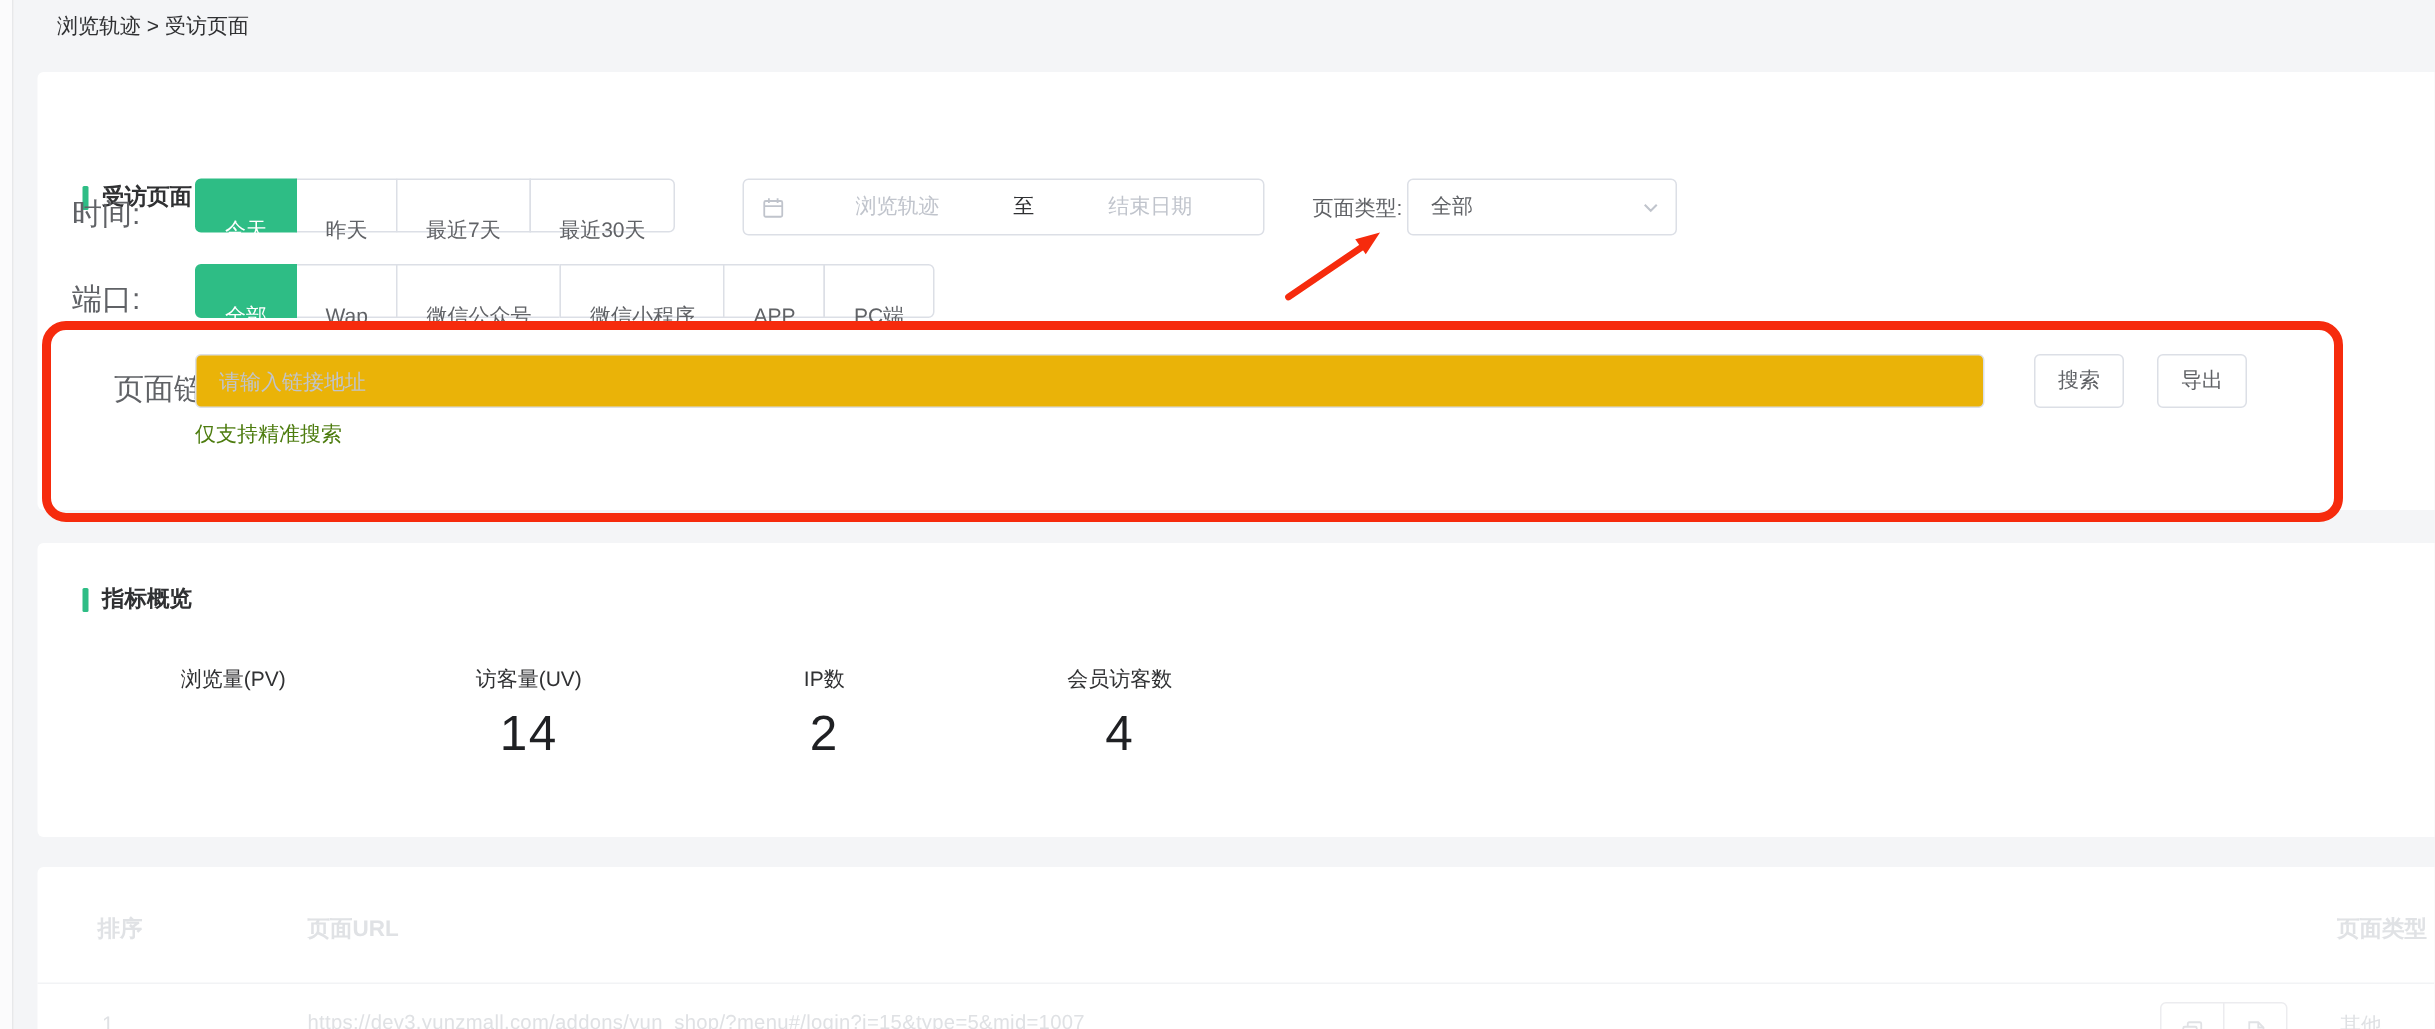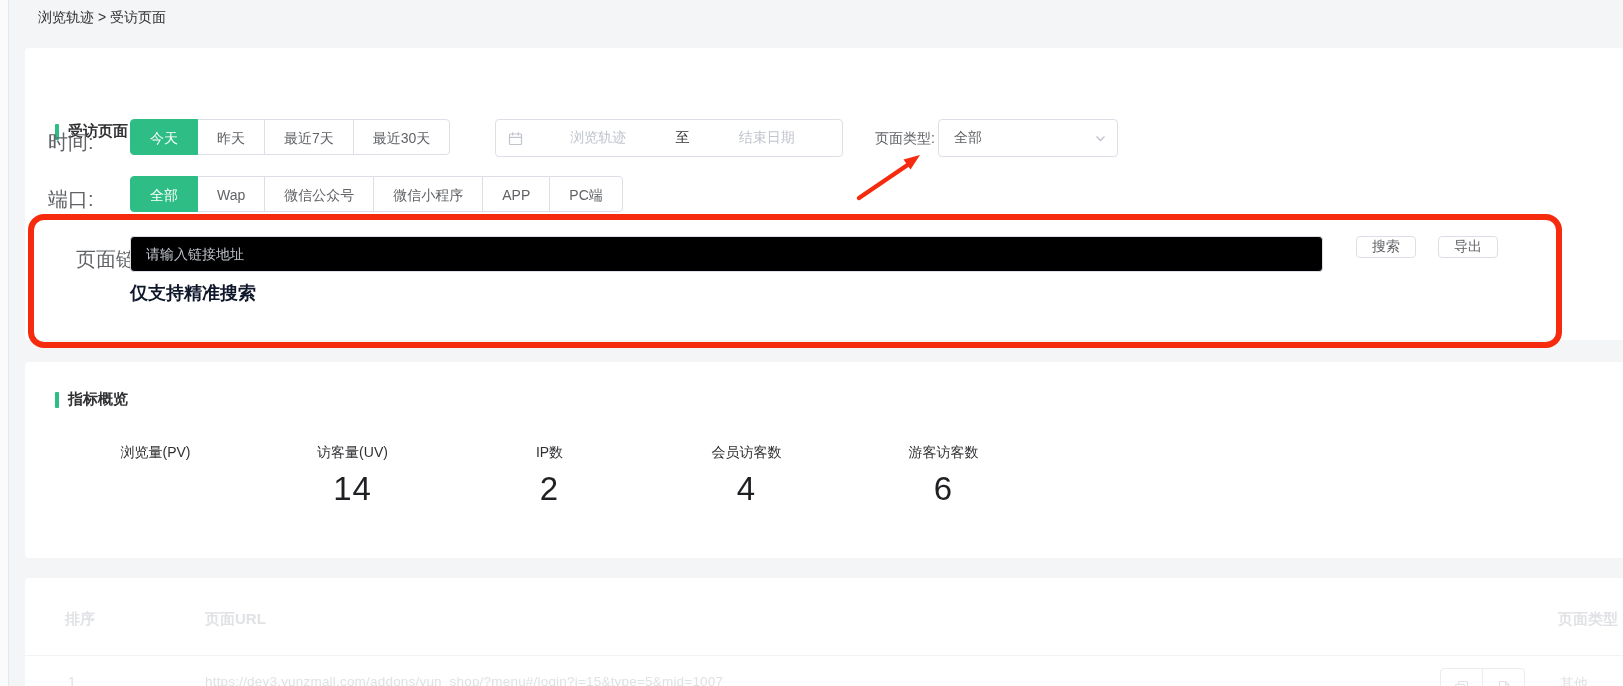--- a/index.html
+++ b/index.html
@@ -42,21 +42,21 @@
     width:4px;height:16px;background:var(--green);
     margin-right:9px;border-radius:1px;
   }
   .section-title{font-weight:bold;color:#303133;font-size:15px;}
   .section-note{color:#8a8f99;margin-left:8px;font-size:14px;}
 
   .row-label{position:absolute;left:23px;color:var(--txt);font-size:20px;}
 
   .btn-group{position:absolute;display:flex;}
   .btn-group .gbtn{
-    height:36px;line-height:34px;padding:1px 19px;
+    height:36px;line-height:34px;padding:16px 19px;
     background:#fff;border:1px solid var(--border);
     color:var(--txt);font-size:14px;cursor:pointer;
     margin-left:-1px;white-space:nowrap;
     font-family:inherit;
   }
   .btn-group .gbtn:first-child{border-radius:4px 0 0 4px;margin-left:0;}
   .btn-group .gbtn:last-child{border-radius:0 4px 4px 0;}
   .btn-group .gbtn.selected{
     background:var(--green);border-color:var(--green);color:#fff;
     position:relative;z-index:1;
@@ -77,31 +77,31 @@
     border:1px solid var(--border);border-radius:4px;background:#fff;
     display:flex;align-items:center;cursor:pointer;
   }
   .select-box .val{margin-left:15px;color:var(--txt);flex:1;}
   .select-box .chev{margin-right:10px;display:flex;}
 
   .link-input{
     position:absolute;left:105px;top:188px;width:1193px;height:36px;
     border:1px solid var(--border);border-radius:4px;
     padding:0 15px;font-size:14px;color:var(--txt);outline:none;
-    font-family:inherit;background:#000000;
+    font-family:inherit;background:#eab308;
   }
   .link-input::placeholder{color:var(--ph);}
   .plain-btn{
-    position:absolute;top:188px;height:22px;
+    position:absolute;top:188px;height:36px;
     background:#fff;border:1px solid var(--border);border-radius:4px;
     color:var(--txt);font-size:14px;cursor:pointer;font-family:inherit;
   }
   .btn-search{left:1331px;width:60px;}
   .btn-export{left:1413px;width:60px;}
-  .hint{position:absolute;left:105px;top:233px;color:#0f172a;font-size:18px;font-weight:bold;}
+  .hint{position:absolute;left:105px;top:233px;color:#4d7c0f;font-size:14px;}
 
   
   .anno-rect{
     position:absolute;left:28px;top:214px;width:1534px;height:134px;
     border:6px solid var(--red);border-radius:16px;z-index:10;
     pointer-events:none;
   }
   .anno-arrow{position:absolute;left:850px;top:151px;z-index:11;pointer-events:none;}
 
   
@@ -207,24 +207,20 @@
       <div class="lbl">访客量(UV)</div>
       <div class="val">14</div>
     </div>
     <div class="stat">
       <div class="lbl">IP数</div>
       <div class="val">2</div>
     </div>
     <div class="stat">
       <div class="lbl">会员访客数</div>
       <div class="val">4</div>
-    </div>
-    <div class="stat">
-      <div class="lbl">游客访客数</div>
-      <div class="val">6</div>
     </div>
   </div>
 </div>
 
 <div class="card card-table">
   <div class="thead">
     <span class="th th-rank">排序</span>
     <span class="th th-url">页面URL</span>
     <span class="th th-type">页面类型</span>
   </div>

